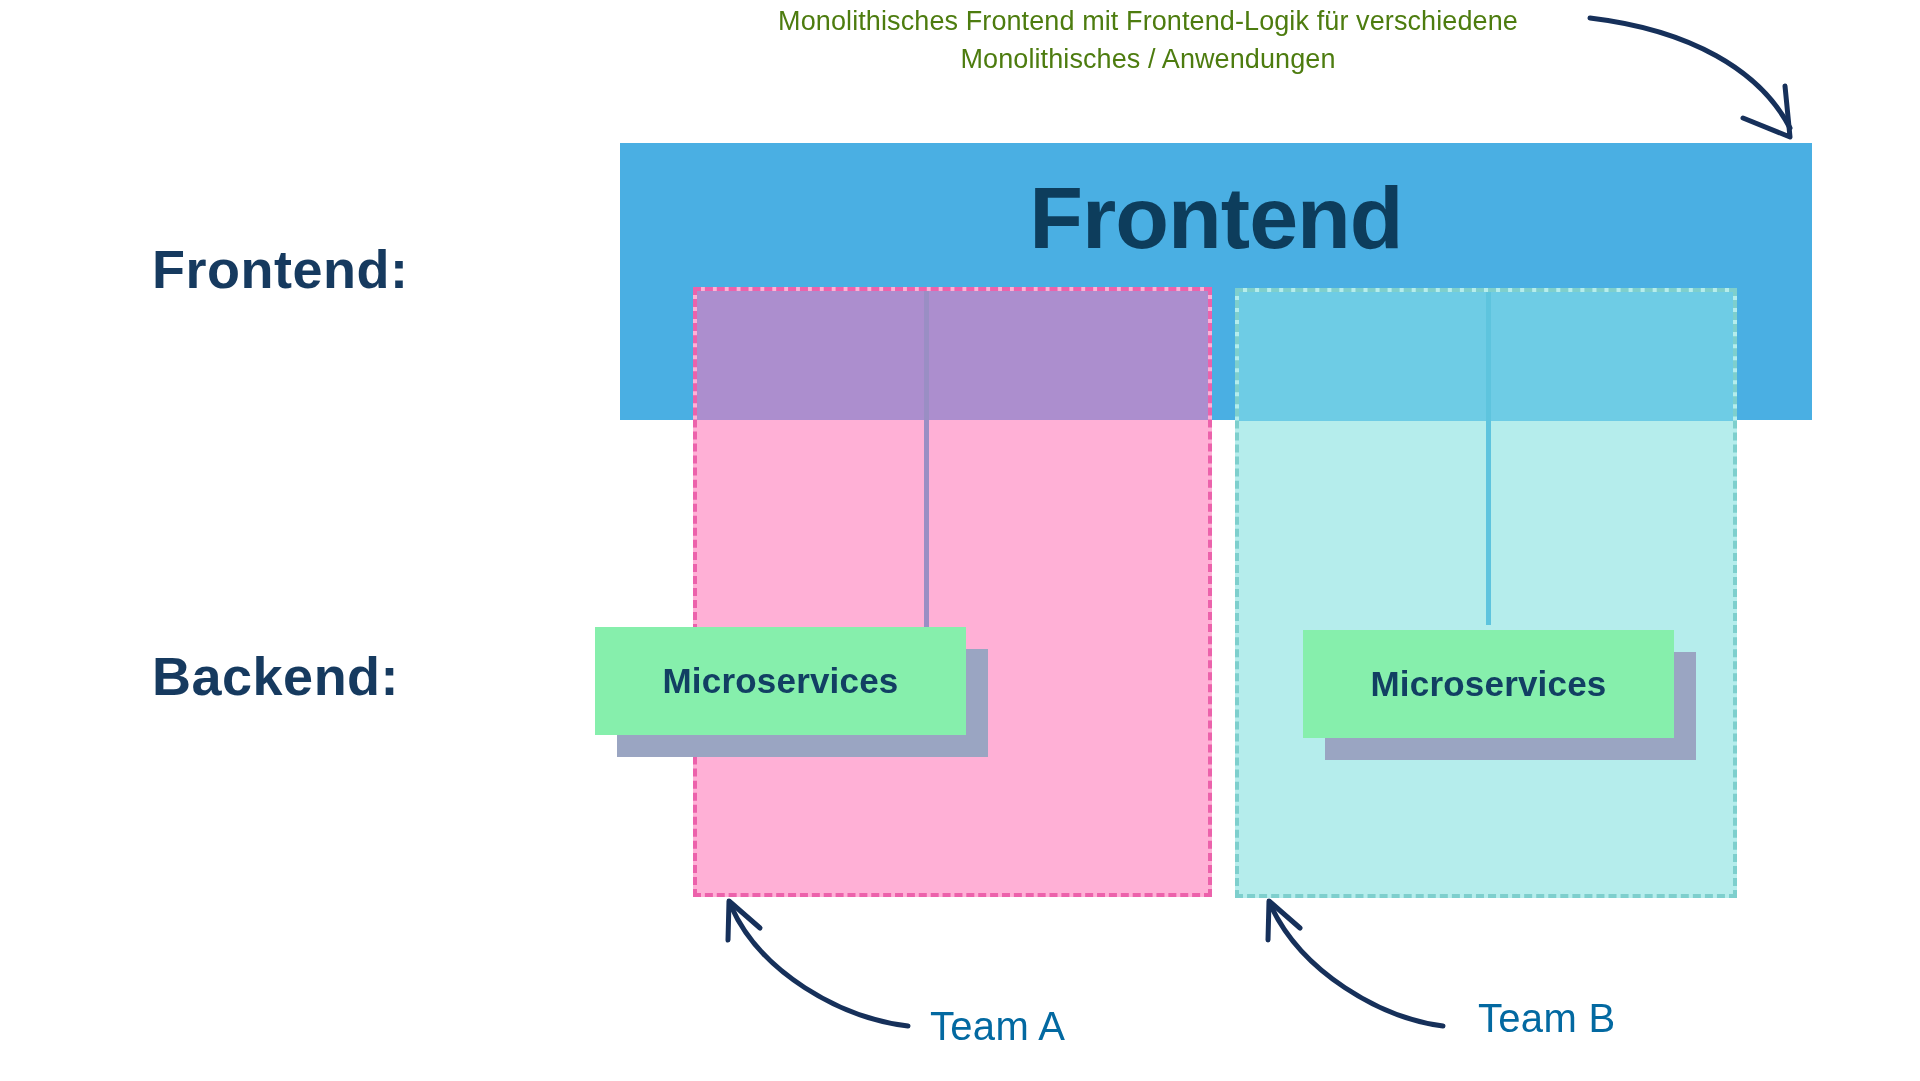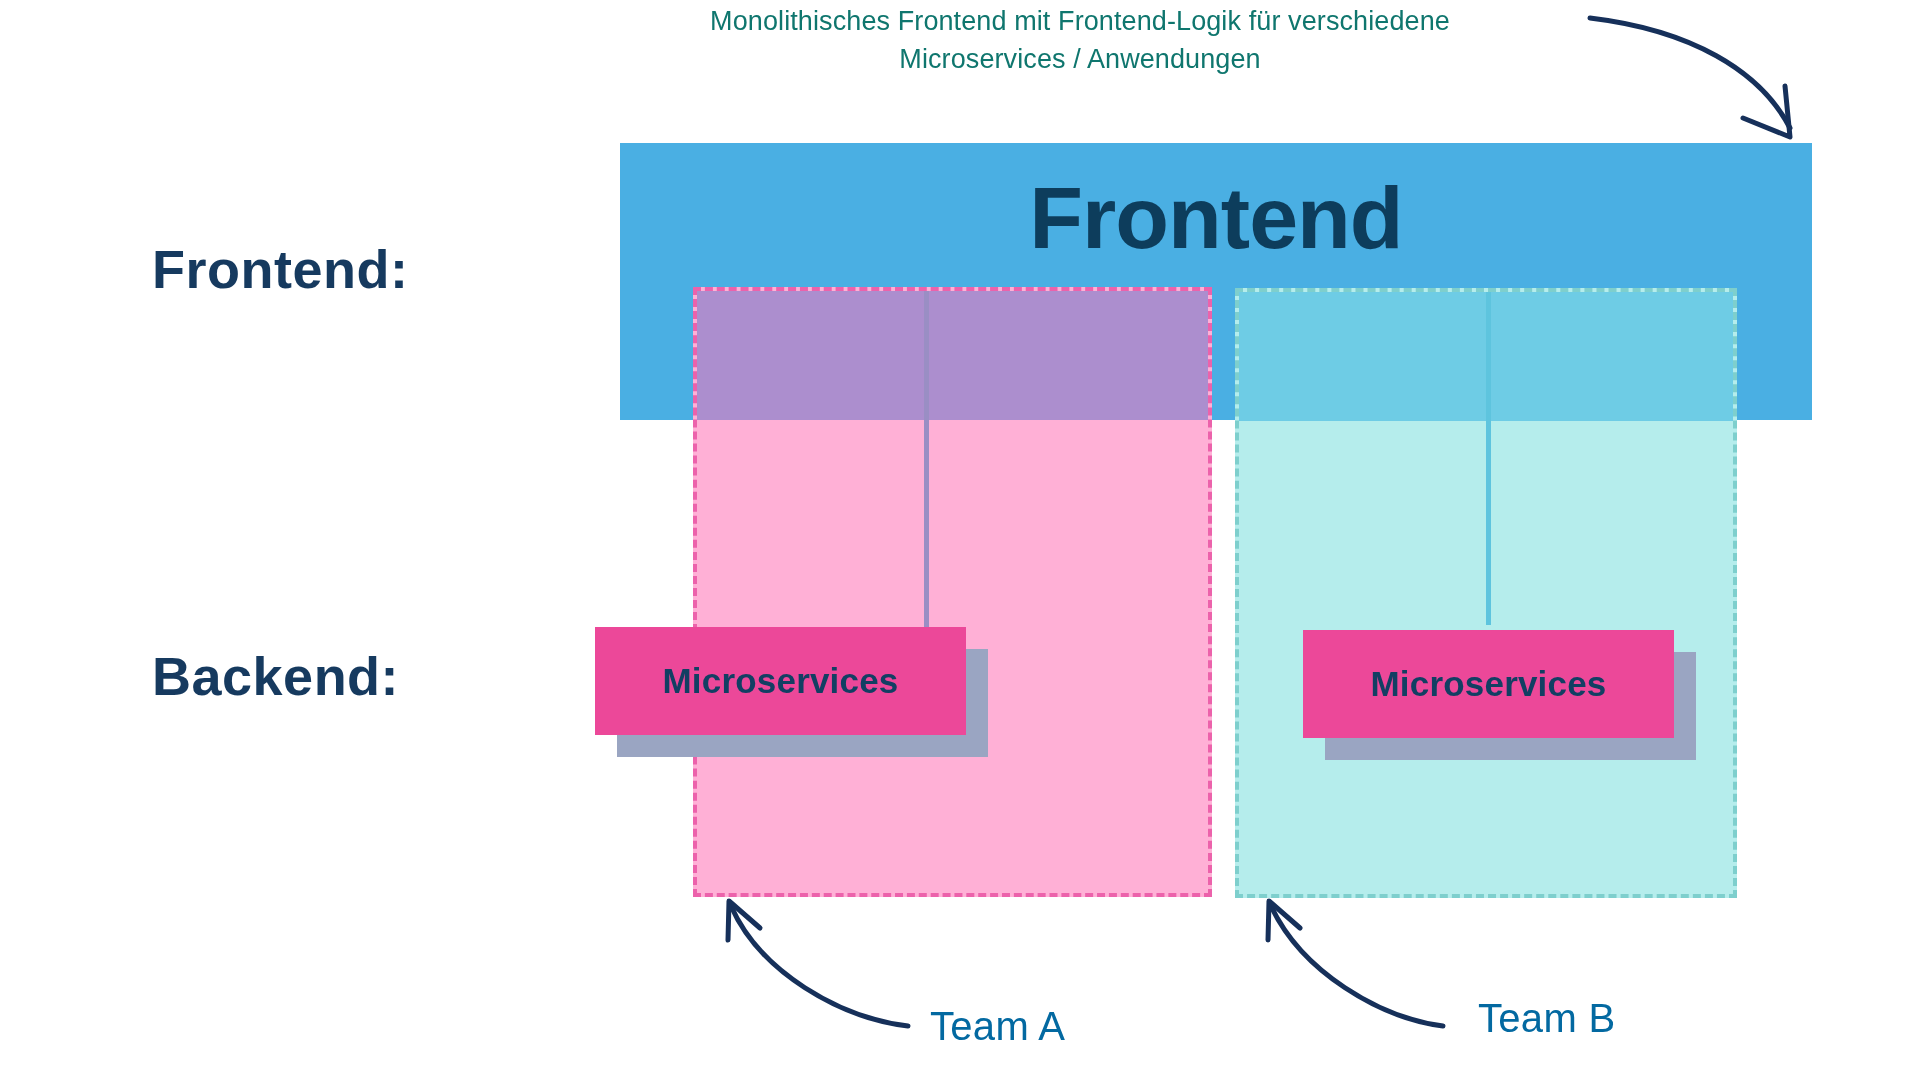--- a/index.html
+++ b/index.html
@@ -8,23 +8,23 @@
     background:#ffffff;
     font-family:"Liberation Sans", sans-serif;
     overflow:hidden;
     position:relative;
   }
   .stage{position:absolute;left:0;top:0;width:1920px;height:1081px;}
 
   
   .caption{
     position:absolute;
-    left:620px; top:2px; width:920px;
+    left:688px; top:2px; width:920px;
     text-align:center;
-    color:#0f766e;
+    color:#4d7c0f;
     font-size:27px;
     line-height:38px;
     letter-spacing:0.1px;
   }
   .caption .l2{display:block;}
 
   
   .rowlabel{
     position:absolute;
     color:#163a5f;
@@ -98,21 +98,21 @@
   .ms-shadow{
     position:absolute;
     left:22px; top:22px;
     width:100%; height:100%;
     background:#9aa5c2;
   }
   .ms-box{
     position:absolute;
     left:0; top:0;
     width:100%; height:100%;
-    background:#ec4899;
+    background:#86efac;
     display:flex;
     align-items:center;
     justify-content:center;
   }
   .ms-label{
     color:#123f63;
     font-size:35px;
     font-weight:bold;
     letter-spacing:0.2px;
   }
@@ -136,21 +136,21 @@
     pointer-events:none;
   }
 </style>
 </head>
 <body>
 
 <div class="stage">
 
   <div class="caption">
     <span>Monolithisches Frontend mit Frontend-Logik für verschiedene</span>
-    <span class="l2">Microservices / Anwendungen</span>
+    <span class="l2">Monolithisches / Anwendungen</span>
   </div>
 
   <div class="rowlabel" id="lbl-backend">Backend:</div>
   <div class="rowlabel" id="lbl-frontend">Frontend:</div>
 
   <div class="frontend-band"></div>
   <div class="frontend-title">Frontend</div>
 
   <div class="app" id="app-a">
     <div class="app-overlap"></div>

